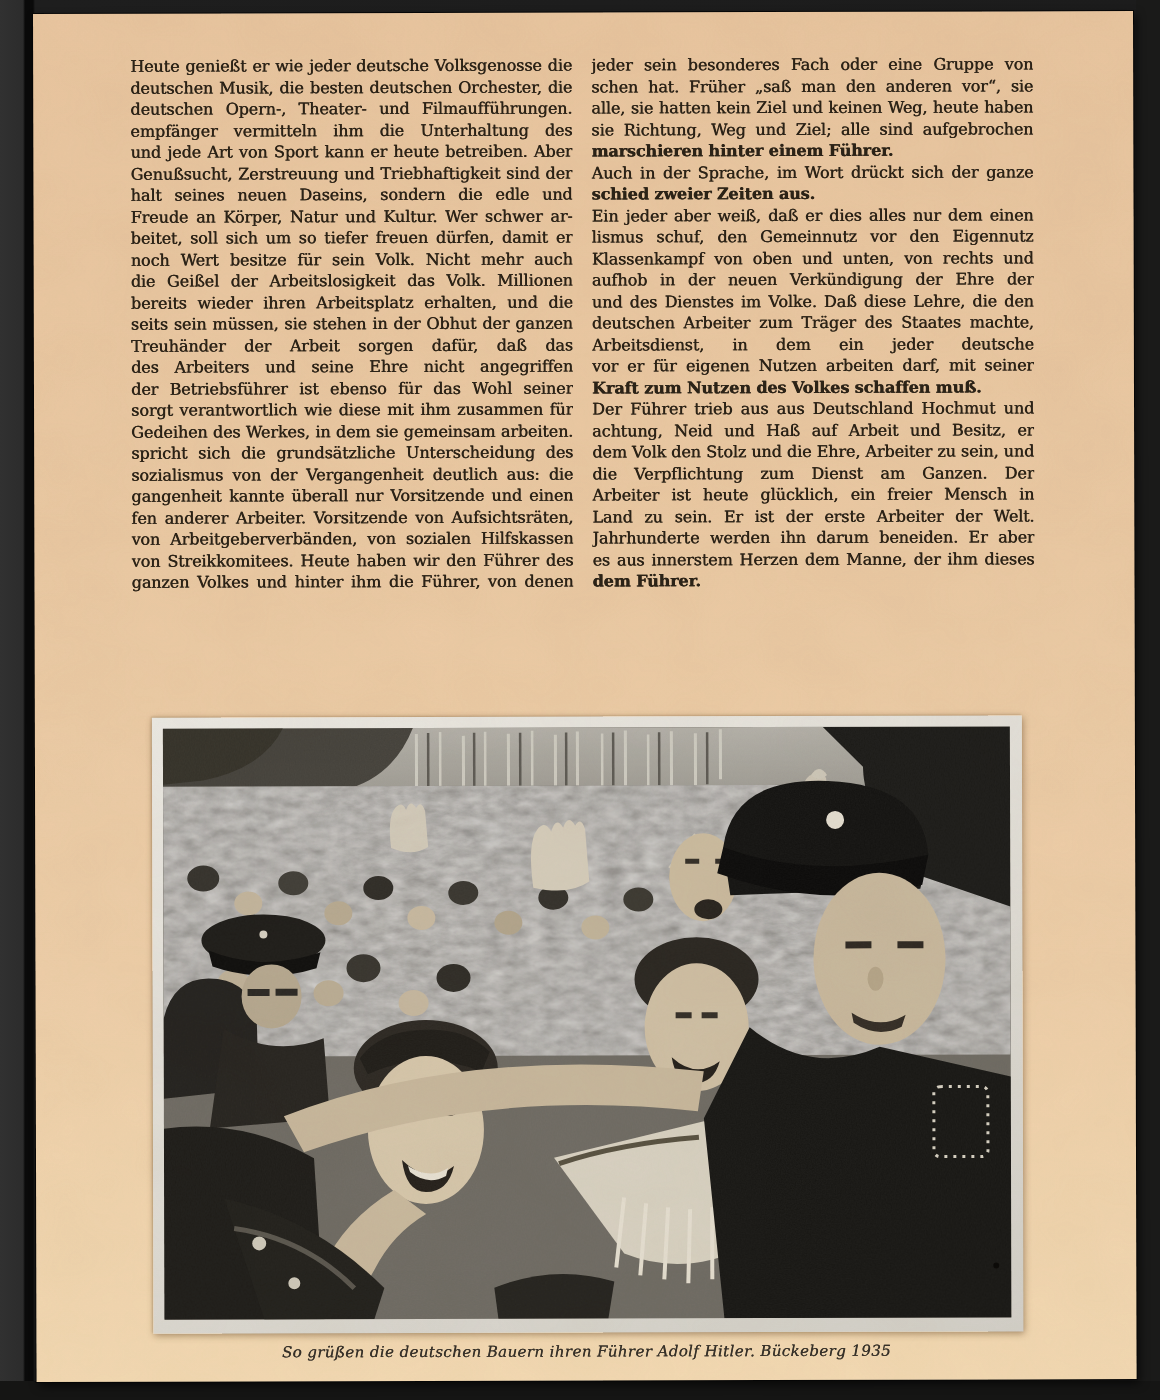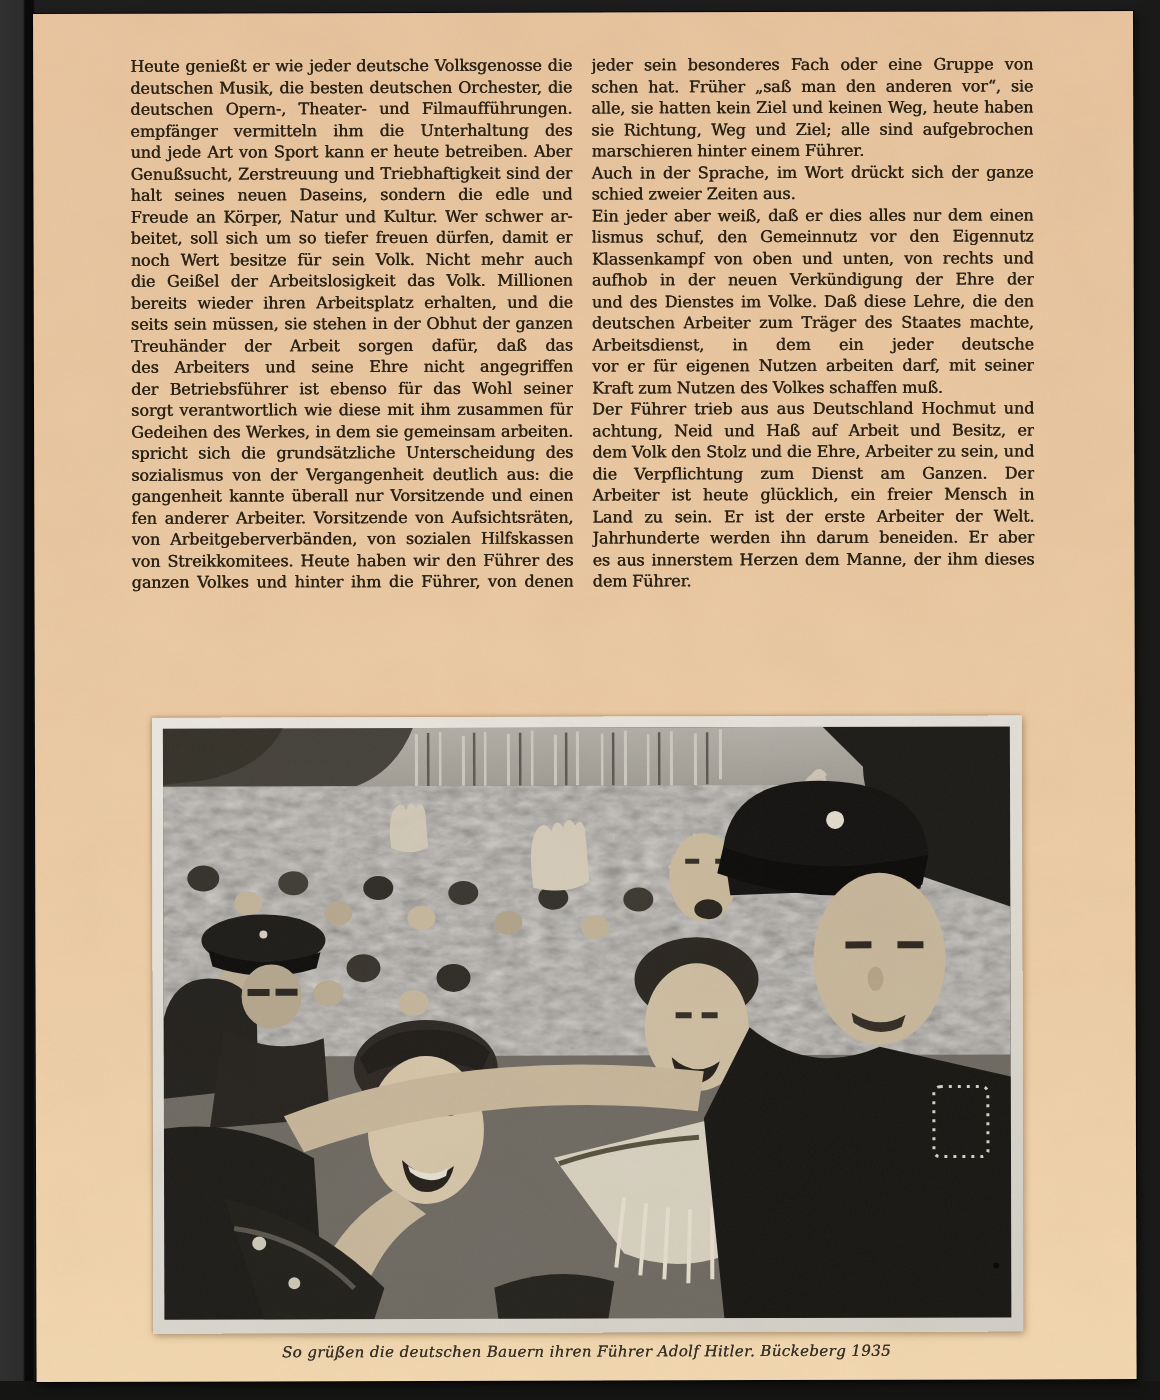--- a/index.html
+++ b/index.html
@@ -23,21 +23,21 @@
     position:absolute;left:97px;top:42px;width:943px;display:flex;gap:19px;
   }
   .col{width:442px;}
   .tline{
     height:21.5px;line-height:21.5px;overflow:hidden;
     font-size:16px;color:#2c2317;
     text-align:justify;text-align-last:justify;
     text-shadow:0.5px 0 0 #2c2317;
     letter-spacing:-0.1px;
   }
-  .tline.pend{text-align-last:left;}
+  .tline.pend{text-align-last:left;font-weight:bold;}
 
   .photo-frame{
     position:absolute;left:117px;top:704px;width:870px;height:616px;
     background:linear-gradient(160deg,#eceae4 0%,#dfdcd4 55%,#d3d0c8 100%);
     box-shadow:1px 2px 7px rgba(80,50,20,.45), -1px -1px 2px rgba(120,90,50,.25);
     box-sizing:border-box;padding:11px 12px 14px 11px;
   }
   .photo-frame svg{display:block;width:100%;height:100%;background:#6f6b63;}
 
   .caption{

